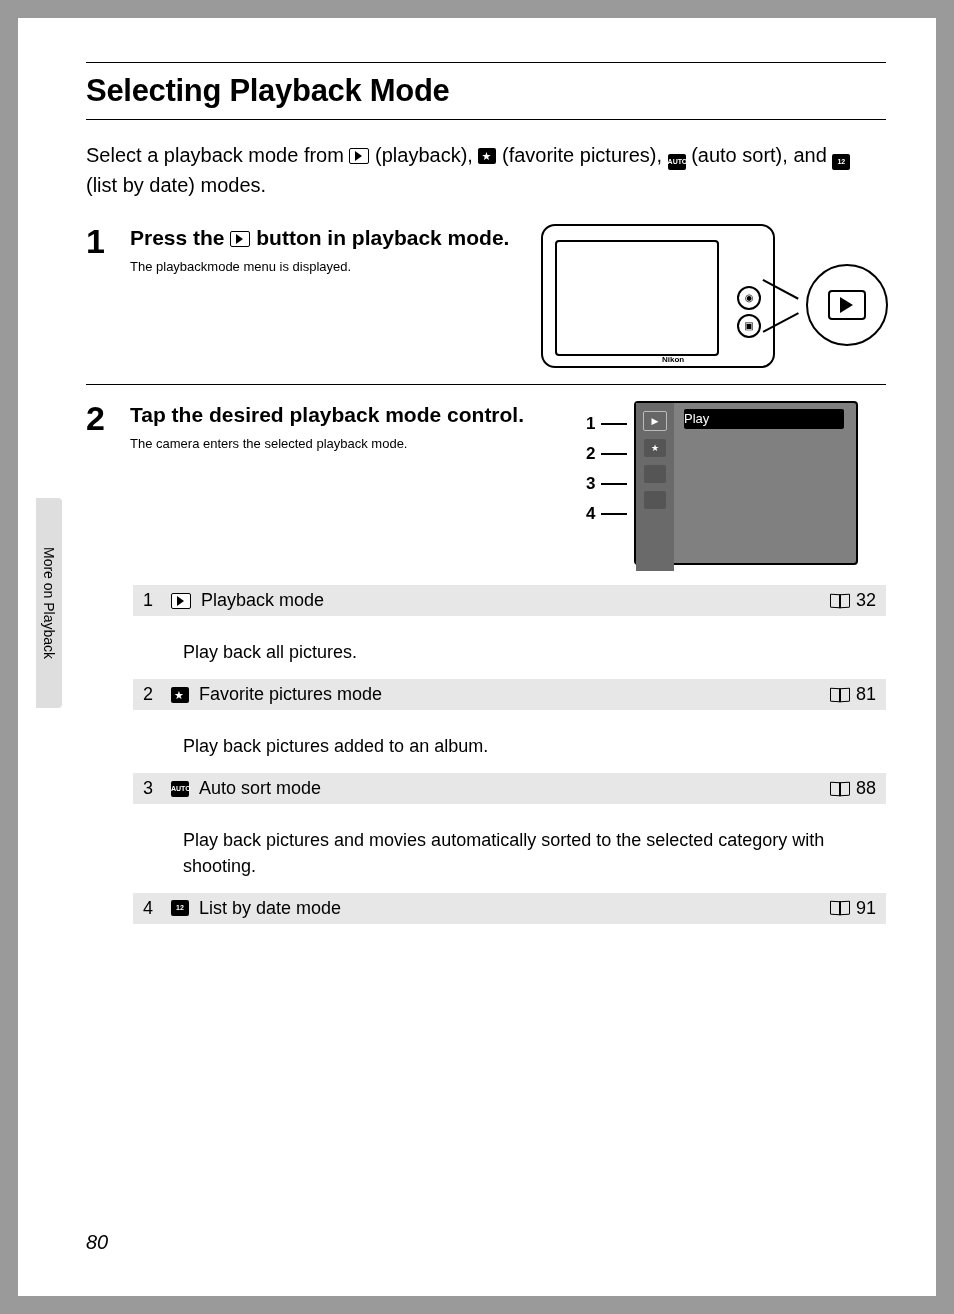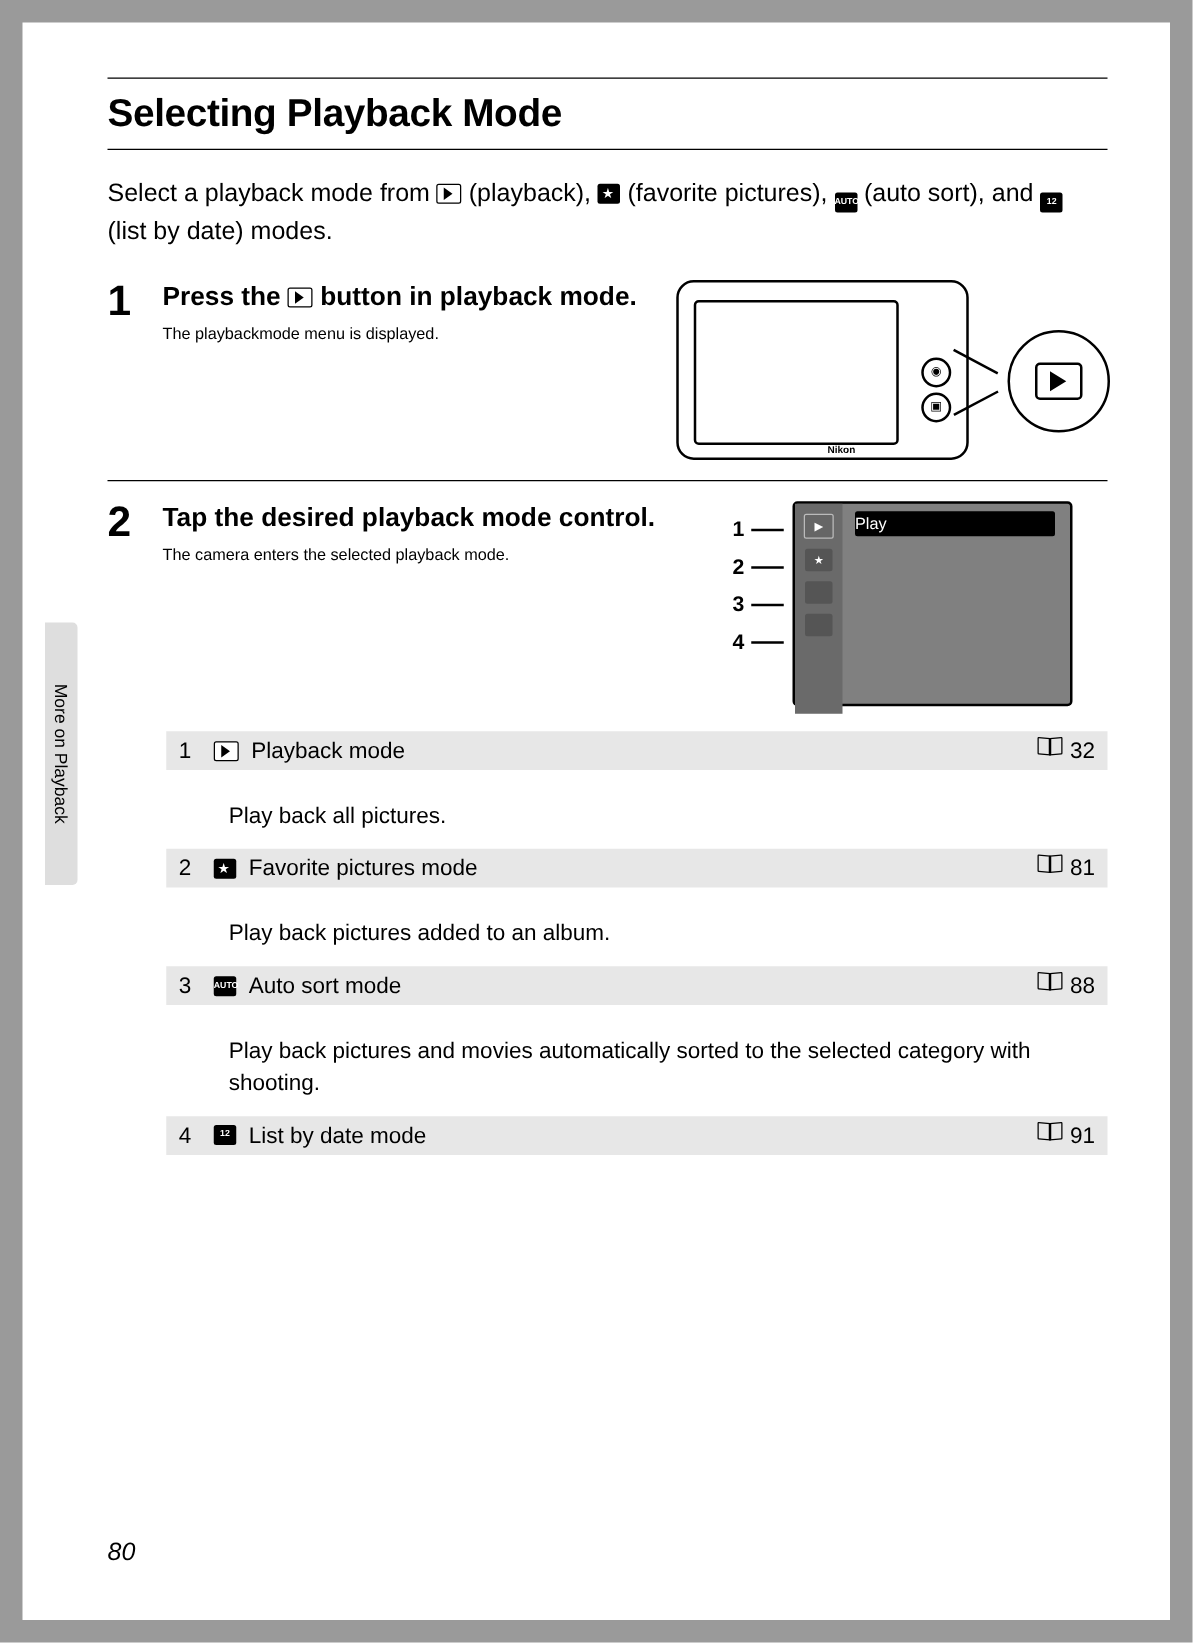--- a/index.html
+++ b/index.html
@@ -184,21 +184,21 @@
   }
 
   
   .modetable { margin:20px 50px 0 115px; font-size:18px; }
   .modetable .row-head {
     display:flex; align-items:center; background:#e7e7e7;
     padding:5px 10px; gap:10px;
   }
   .modetable .row-head .n { width:18px; }
   .modetable .row-head .label { flex:1; }
-  .modetable .row-head .pg { display:flex; gap:6px; }
+  .modetable .row-head .pg { display:flex; align-items:center; gap:6px; }
   .modetable .row-desc {
     padding:24px 10px 14px 50px; font-size:18px; line-height:1.4;
   }
   .book-icon {
     display:inline-block; width:20px; height:14px; position:relative; vertical-align:-1px;
   }
   .book-icon::before, .book-icon::after {
     content:""; position:absolute; width:9px; height:12px; border:1.3px solid #000; top:0; border-radius:1px;
   }
   .book-icon::before { left:0; transform:skewY(4deg); }

